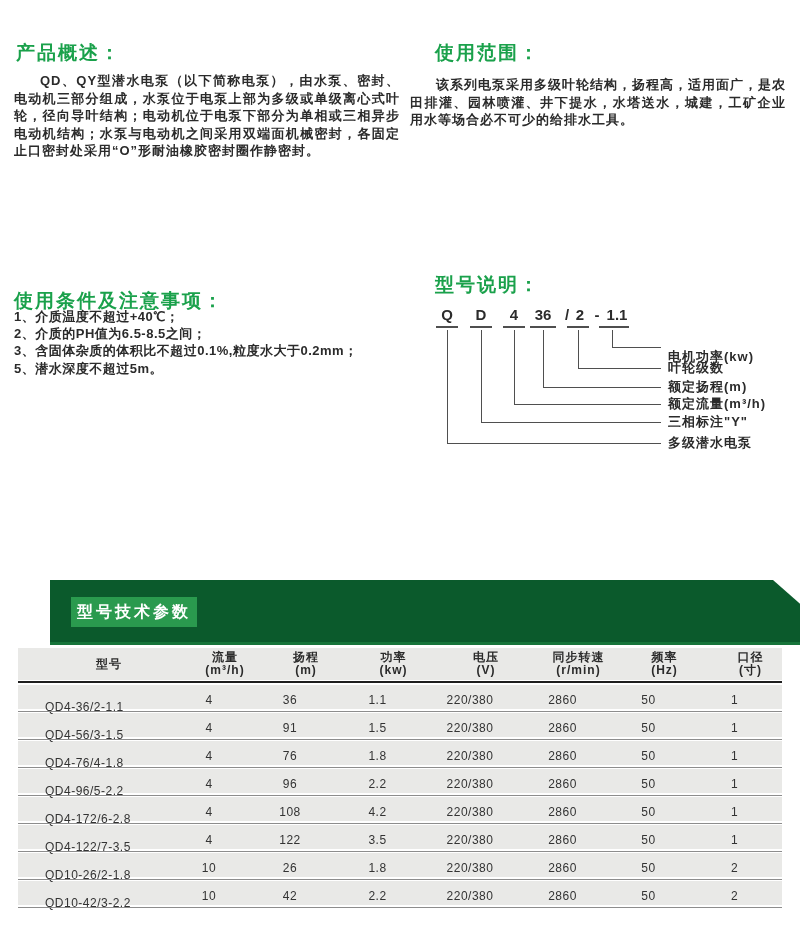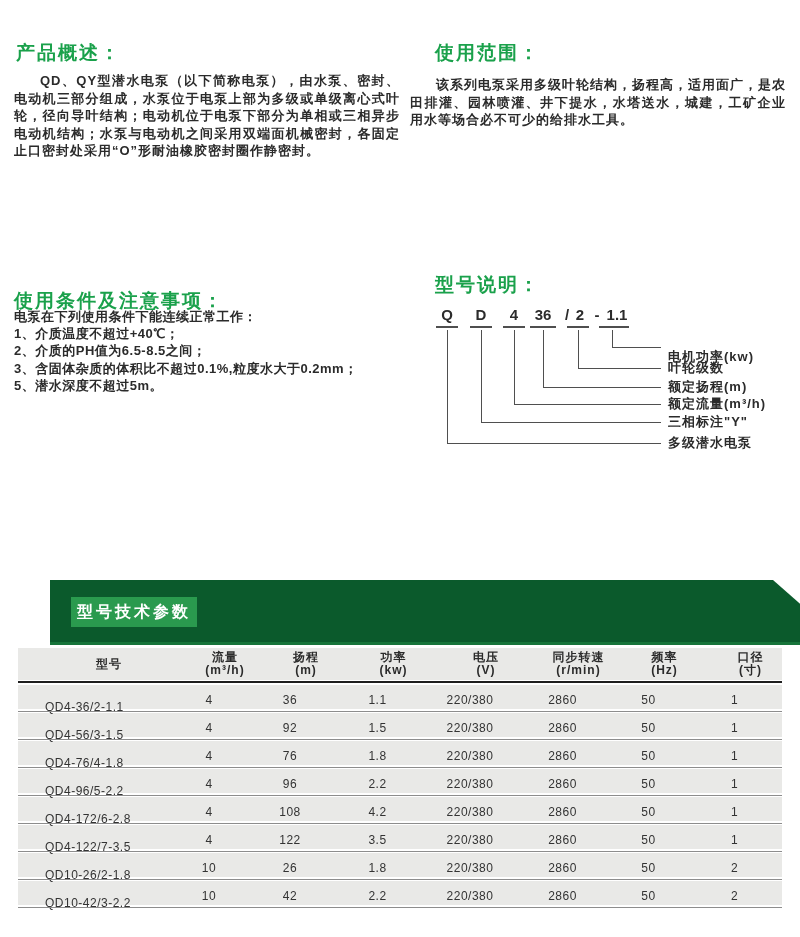--- a/index.html
+++ b/index.html
@@ -46,21 +46,20 @@
 <div class="page">
 
   <div class="sec-title" style="left:16px; top:40px;">产品概述：</div>
   <div class="para" style="left:14px; top:72px; width:386px;">QD、QY型潜水电泵（以下简称电泵），由水泵、密封、电动机三部分组成，水泵位于电泵上部为多级或单级离心式叶轮，径向导叶结构；电动机位于电泵下部分为单相或三相异步电动机结构；水泵与电动机之间采用双端面机械密封，各固定止口密封处采用“O”形耐油橡胶密封圈作静密封。</div>
 
   <div class="sec-title" style="left:435px; top:40px;">使用范围：</div>
   <div class="para" style="left:410px; top:76px; width:376px;">该系列电泵采用多级叶轮结构，扬程高，适用面广，是农田排灌、园林喷灌、井下提水，水塔送水，城建，工矿企业用水等场合必不可少的给排水工具。</div>
 
   <div class="sec-title" style="left:14px; top:288px;">使用条件及注意事项：</div>
   <div class="cond">
-    <div>电泵在下列使用条件下能连续正常工作：</div>
     <div class="cond-item">1、介质温度不超过+40℃；</div>
     <div class="cond-item">2、介质的PH值为6.5-8.5之间；</div>
     <div class="cond-item">3、含固体杂质的体积比不超过0.1%,粒度水大于0.2mm；</div>
     <div class="cond-item">5、潜水深度不超过5m。</div>
   </div>
 
   <div class="sec-title" style="left:435px; top:272px;">型号说明：</div>
 
   <span class="code-char" style="left:447px;">Q</span>
   <span class="code-char" style="left:481px;">D</span>
@@ -140,21 +139,21 @@
         <div class="cell">1.1</div>
         <div class="cell">220/380</div>
         <div class="cell">2860</div>
         <div class="cell">50</div>
         <div class="cell">1</div>
       </div>
       <div class="t-sep"></div>
       <div class="t-row">
         <div class="cell model">QD4-56/3-1.5</div>
         <div class="cell">4</div>
-        <div class="cell">92</div>
+        <div class="cell">91</div>
         <div class="cell">1.5</div>
         <div class="cell">220/380</div>
         <div class="cell">2860</div>
         <div class="cell">50</div>
         <div class="cell">1</div>
       </div>
       <div class="t-sep"></div>
       <div class="t-row">
         <div class="cell model">QD4-76/4-1.8</div>
         <div class="cell">4</div>

